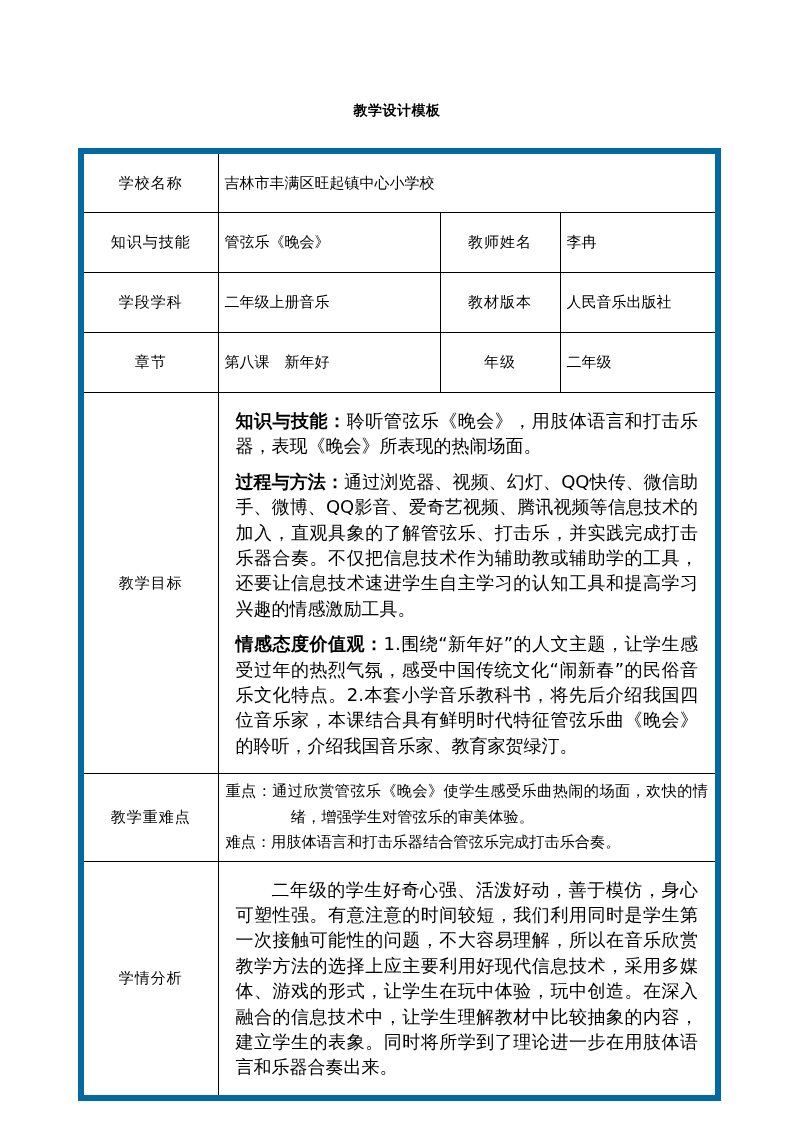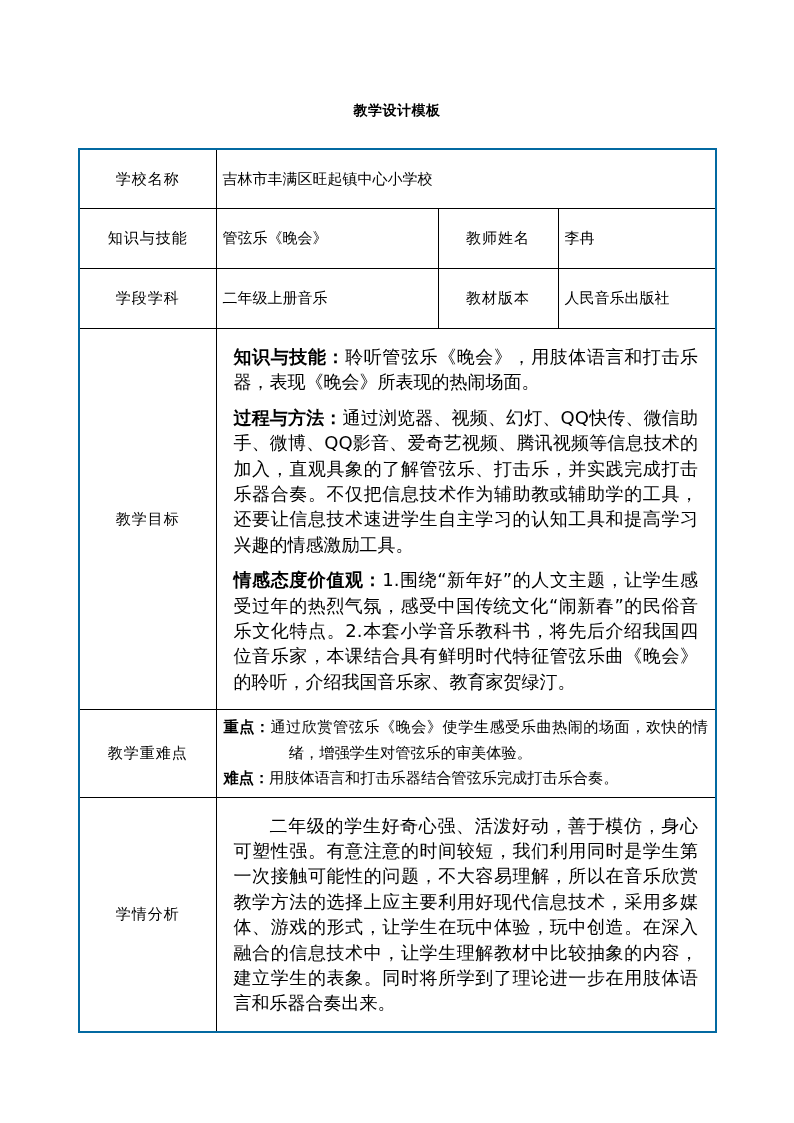--- a/index.html
+++ b/index.html
@@ -33,21 +33,21 @@
     letter-spacing: 0.5px;
     line-height: 22px;
   }
   table.tpl {
     position: absolute;
     left: 78px;
     top: 148px;
     width: 637px;
     border-collapse: collapse;
     table-layout: fixed;
-    border: 2px solid #0369a1;
+    border: 6px solid #0369a1;
   }
   table.tpl td {
     border: 1px solid #000000;
     padding: 2px;
     vertical-align: middle;
     font-size: 15px;
     line-height: 21px;
   }
   
   .c-label   { width: 137px; }
@@ -91,21 +91,21 @@
   .kd-line {
     font-size: 15.2px;
     line-height: 25.4px;
     margin: 0;
     text-align: justify;
     text-justify: inter-ideograph;
     text-indent: -4.3em;
     padding-left: 4.3em;
     word-break: break-all;
   }
-  .kd-line .b { font-weight: bold; }
+  .kd-line .b { font-weight: normal; }
 
   .row-school td { height: 44px; }
   .row-case td   { height: 45px; }
   .row-subject td{ height: 45px; }
   .row-chapter td{ height: 45px; }
 </style>
 </head>
 <body>
 
 <div class="page">
@@ -133,20 +133,26 @@
         <td class="val cellpad">李冉</td>
       </tr>
 
       <tr class="row-subject">
         <td class="lbl cellpad">学段学科</td>
         <td class="val cellpad">二年级上册音乐</td>
         <td class="lbl cellpad">教材版本</td>
         <td class="val cellpad">人民音乐出版社</td>
       </tr>
 
+      <tr class="row-chapter">
+        <td class="lbl cellpad">章节</td>
+        <td class="val cellpad">第八课　新年好</td>
+        <td class="lbl cellpad">年级</td>
+        <td class="val cellpad">二年级</td>
+      </tr>
 
       <tr>
         <td class="vmid-label">教学目标</td>
         <td class="tallcell" colspan="3">
           <p class="para"><span class="b">知识与技能：</span><span>聆听管弦乐《晚会》，用肢体语言和打击乐器，表现《晚会》所表现的热闹场面。</span></p>
           <p class="para"><span class="b">过程与方法：</span><span>通过浏览器、视频、幻灯、QQ快传、微信助手、微博、QQ影音、爱奇艺视频、腾讯视频等信息技术的加入，直观具象的了解管弦乐、打击乐，并实践完成打击乐器合奏。不仅把信息技术作为辅助教或辅助学的工具，还要让信息技术速进学生自主学习的认知工具和提高学习兴趣的情感激励工具。</span></p>
           <p class="para"><span class="b">情感态度价值观：</span><span>1.围绕“新年好”的人文主题，让学生感受过年的热烈气氛，感受中国传统文化“闹新春”的民俗音乐文化特点。2.本套小学音乐教科书，将先后介绍我国四位音乐家，本课结合具有鲜明时代特征管弦乐曲《晚会》的聆听，介绍我国音乐家、教育家贺绿汀。</span></p>
         </td>
       </tr>
 

